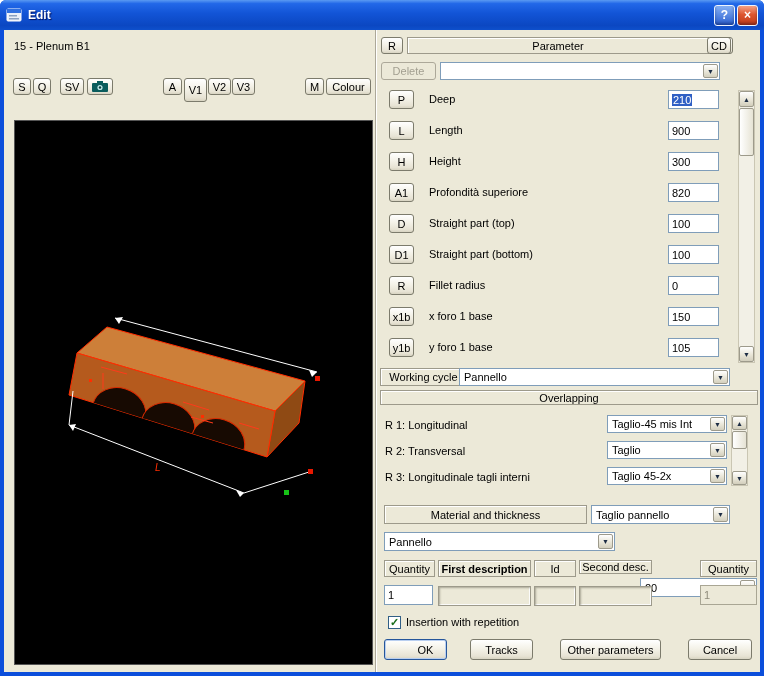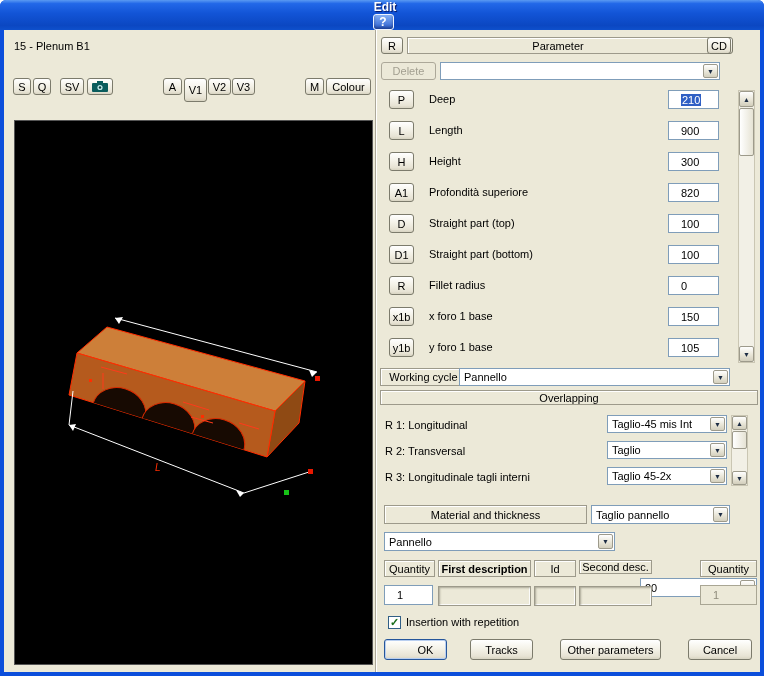--- a/index.html
+++ b/index.html
@@ -7,21 +7,21 @@
   .window {
     position:relative; width:764px; height:676px;
     background:#0b4edb; overflow:hidden;
     font-family:"Liberation Sans", sans-serif; font-size:11px; color:#000;
     border-radius:6px 6px 0 0;
   }
   .titlebar {
     position:absolute; left:0; top:0; width:764px; height:30px;
     background:linear-gradient(180deg,#5a9af2 0%,#2268e8 12%,#1254d6 45%,#0b47c2 85%,#0e50cc 100%);
     border-radius:5px 5px 0 0;
-    display:flex; align-items:center; padding:0 6px;flex-direction:column;
+    display:flex; align-items:center; padding:0 6px;
   }
   .title { color:#fff; font-weight:bold; font-size:12px; margin-left:6px; text-shadow:1px 1px 1px #00115e; flex:1; }
   .tb-btn {
     width:21px; height:21px; border-radius:3px; border:1px solid #eef4ff;
     color:#fff; font-weight:bold; font-size:12px;
     display:flex; align-items:center; justify-content:center; margin-left:2px;
     box-shadow:inset 0 -2px 3px rgba(0,0,30,.35);
   }
   .tb-help  { background:linear-gradient(180deg,#86b0f4,#2a5fd0); }
   .tb-close { background:linear-gradient(180deg,#f5a285,#dd5630 45%,#bf3a17); }
@@ -38,21 +38,21 @@
   }
   .btn.default { border-color:#26569a; box-shadow:inset 0 0 0 1px #b9cff0;padding-left:20px; }
   .btn.disabled { color:#a29f90; background:#ece9d8; border-color:#aca899; box-shadow:none; }
   .bar {
     position:absolute; background:#ece9d8;
     border:1px solid #9d9a8b; box-shadow:inset 1px 1px 0 #fff;
     display:flex; align-items:center; justify-content:center; font-size:11px;
   }
   .input {
     position:absolute; background:#fff; border:1px solid #7f9db9;
-    display:flex; align-items:center; padding:0 12px; font-size:11px;
+    display:flex; align-items:center; padding:0 3px; font-size:11px;
   }
   .input.selected span { background:#2f5fc4; color:#fff; padding:0 1px; }
   .input.disabled { background:#ece9d8; color:#8f8c7c; border-color:#a9a694; }
   .sunken { position:absolute; background:#ece9d8; border:1px solid #9d9a8b;
             box-shadow:inset 1px 1px 2px rgba(90,88,70,.45), inset -1px -1px 0 #fff; }
   .combo { position:absolute; background:#fff; border:1px solid #7f9db9; }
   .combo .ctext { position:absolute; left:4px; top:50%; transform:translateY(-50%); right:18px;
                   overflow:hidden; white-space:nowrap; font-size:11px; }
   .combo .cbtn { position:absolute; top:1px; right:1px; bottom:1px; width:15px;
                  background:linear-gradient(180deg,#fff,#e9e6d8 55%,#d4d0be);

